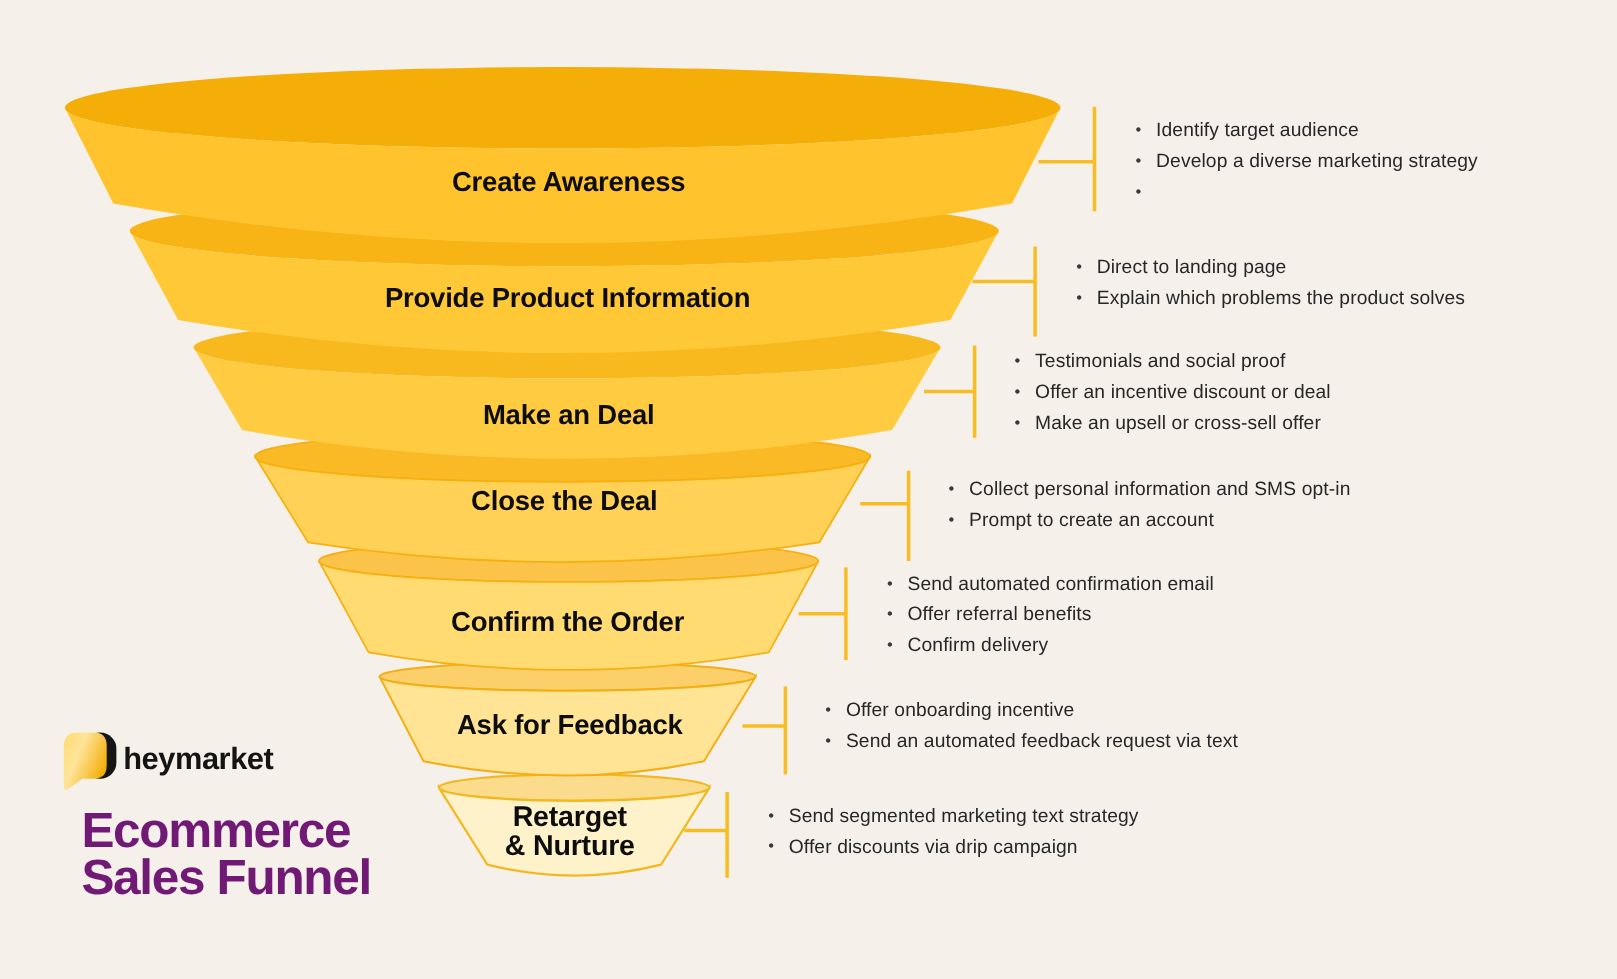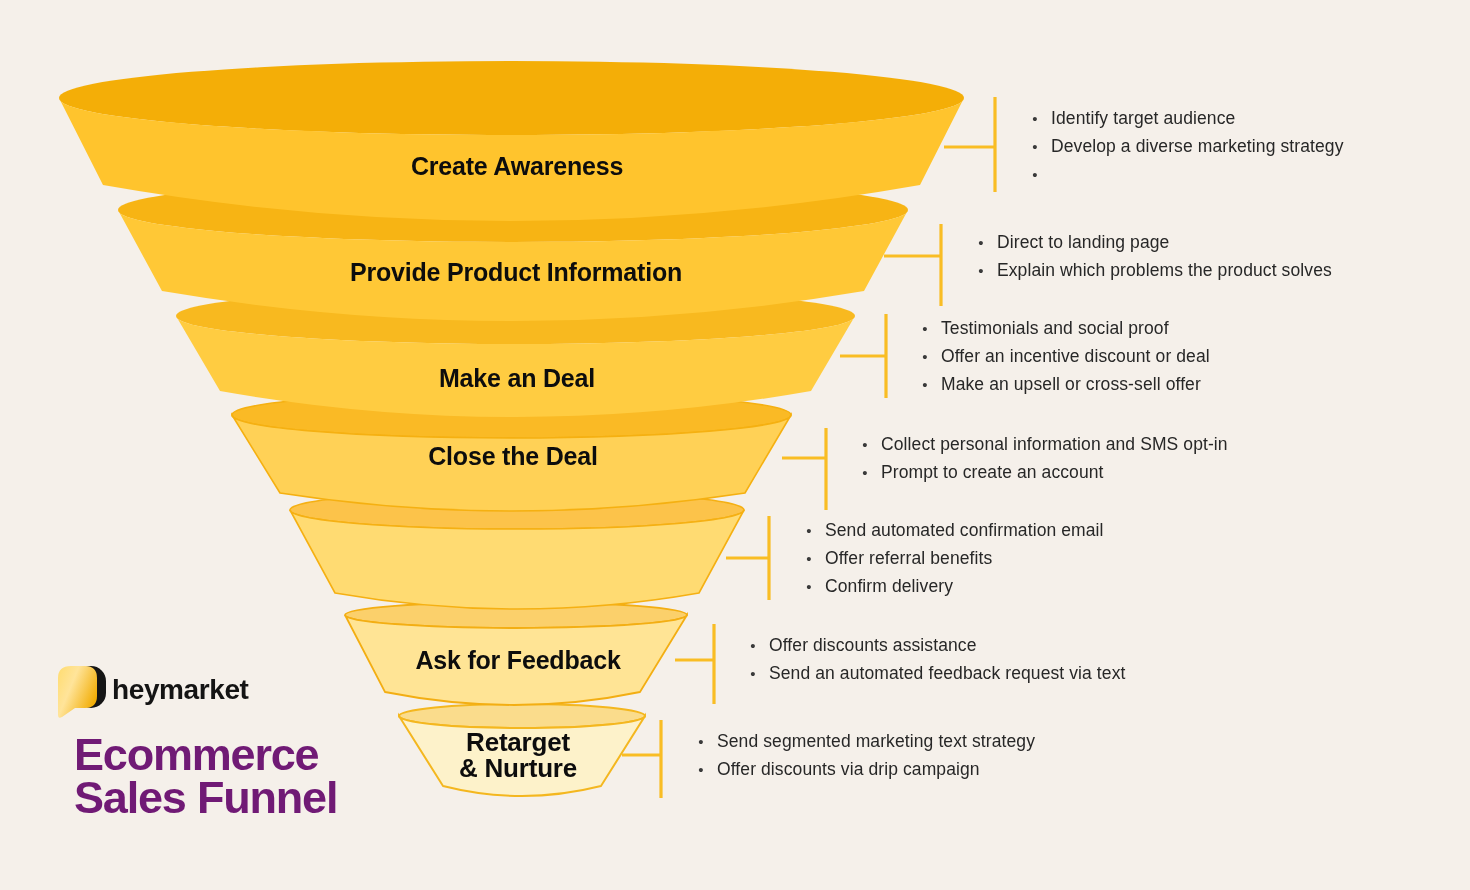--- a/index.html
+++ b/index.html
@@ -93,20 +93,21 @@
     <g>
       <ellipse cx="511.5" cy="98" rx="452.5" ry="37" fill="#F4AE07" stroke="none"></ellipse>
       <path d="M59,98 L103,185 Q511,257 920,185 L964,98 A452.5,37 0 0 1 59,98 Z" fill="#FFC42D" stroke="none"></path>
     </g>
   </svg>
 
   <div class="stage-label" style="left:516px;top:272px">Provide Product Information</div>
   <div class="stage-label" style="left:517px;top:166px">Create Awareness</div>
   <div class="stage-label" style="left:517px;top:378px">Make an Deal</div>
   <div class="stage-label" style="left:513px;top:456px">Close the Deal</div>
+  <div class="stage-label" style="left:516px;top:566px">Confirm the Order</div>
   <div class="stage-label" style="left:518px;top:660px">Ask for Feedback</div>
   <div class="stage-label two-line" style="left:518px;top:755px">
     <div>Retarget</div>
     <div>&amp; Nurture</div>
   </div>
 
   <div class="bullets" style="left:1030px;top:104px">
     <div class="bullet-line">
         <span class="dot">•</span>
         <span>Identify target audience</span>
@@ -168,21 +169,21 @@
       </div>
     <div class="bullet-line">
         <span class="dot">•</span>
         <span>Confirm delivery</span>
       </div>
   </div>
 
   <div class="bullets" style="left:748px;top:631px">
     <div class="bullet-line">
         <span class="dot">•</span>
-        <span>Offer discounts assistance</span>
+        <span>Offer onboarding incentive</span>
       </div>
     <div class="bullet-line">
         <span class="dot">•</span>
         <span>Send an automated feedback request via text</span>
       </div>
   </div>
 
   <div class="bullets" style="left:696px;top:727px">
     <div class="bullet-line">
         <span class="dot">•</span>

